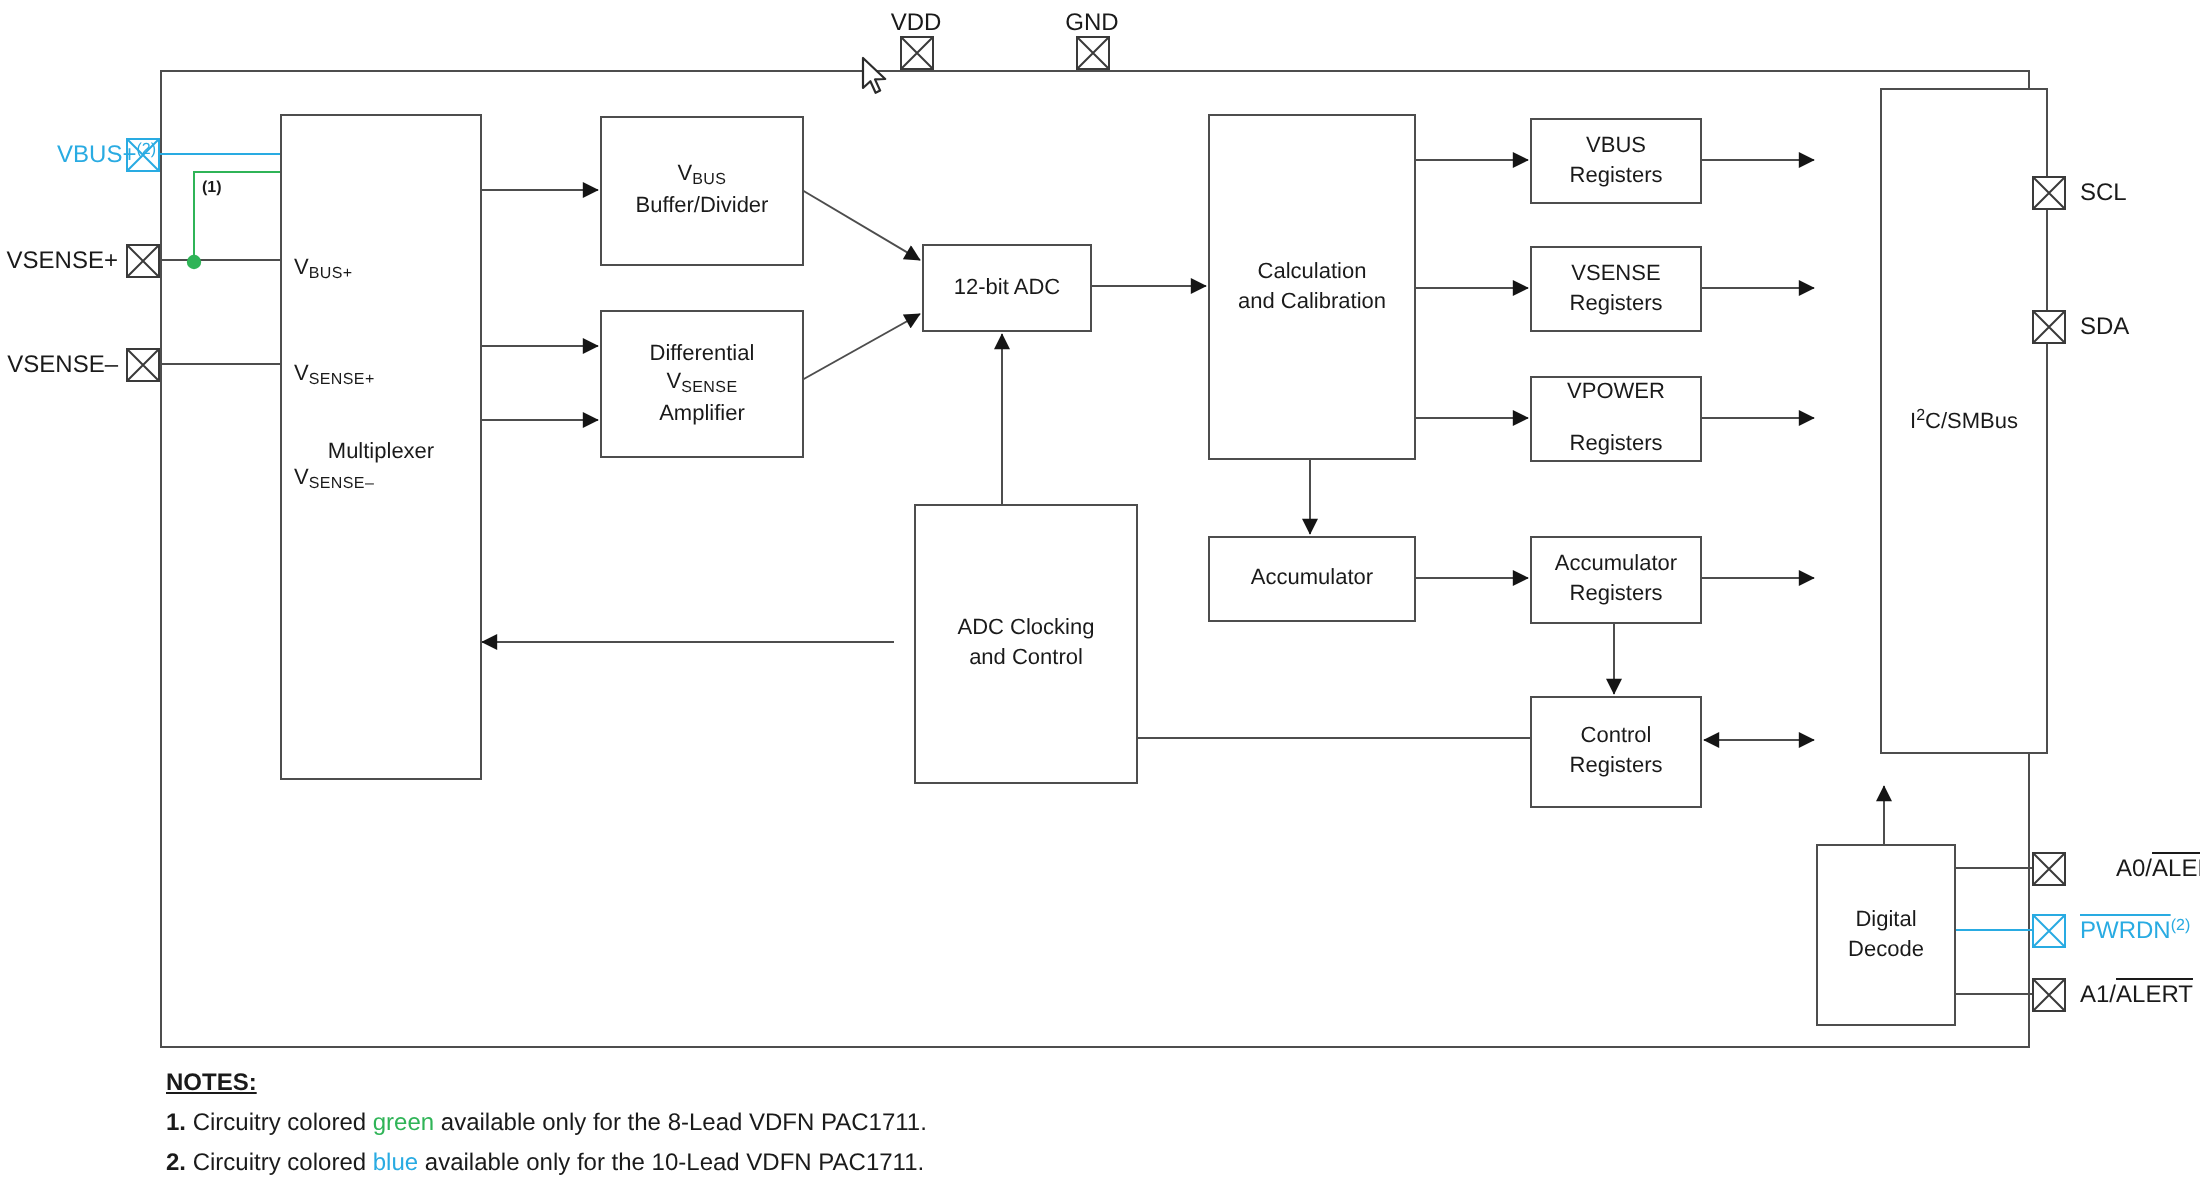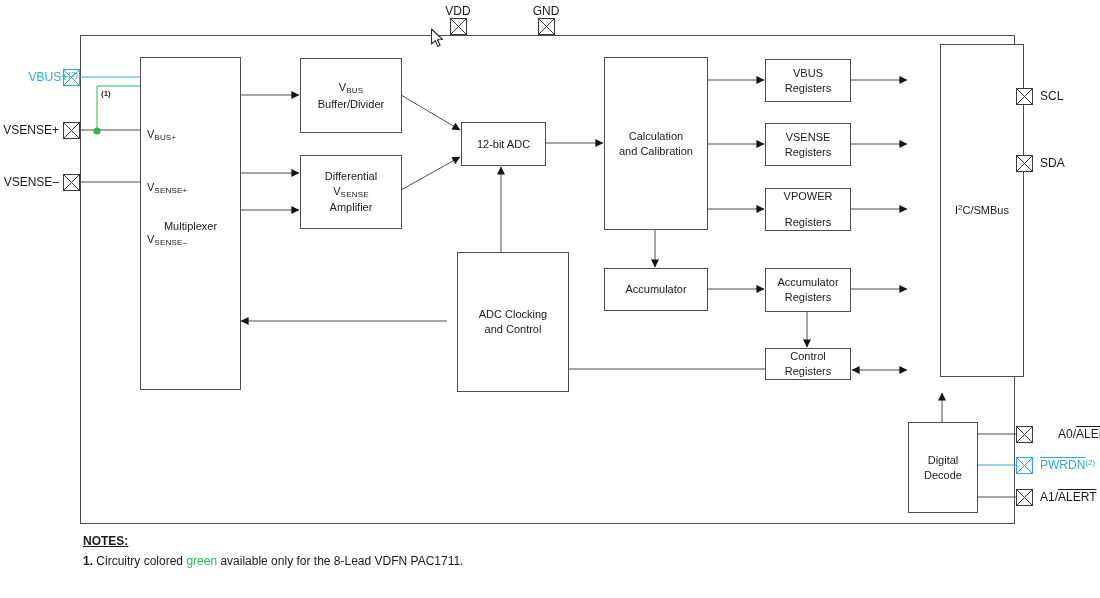--- a/index.html
+++ b/index.html
@@ -140,21 +140,21 @@
   <div class="blk" style="left:765px;top:188px;width:86px;height:43px;gap:11px;">
     <div>VPOWER</div>
     <div>Registers</div>
   </div>
 
   <div class="blk" style="left:765px;top:268px;width:86px;height:44px;">
     <div>Accumulator</div>
     <div>Registers</div>
   </div>
 
-  <div class="blk" style="left:765px;top:348px;width:86px;height:32px;">
+  <div class="blk" style="left:765px;top:348px;width:86px;height:56px;">
     <div>Control</div>
     <div>Registers</div>
   </div>
 
   <div class="blk" style="left:908px;top:44px;width:84px;height:333px;margin-left:32px;">
     <div><span>I</span><sup>2</sup><span>C/SMBus</span></div>
   </div>
 
   <div class="blk" style="left:908px;top:422px;width:70px;height:91px;">
     <div>Digital</div>
@@ -217,15 +217,16 @@
 
   <div class="wire-ref" style="left:101px;top:89px;">(1)</div>
 
   <svg style="position:absolute;left:430px;top:28px;" width="15" height="21" viewBox="0 0 15 21">
     <path d="M1.5,1 L1.5,16 L5.2,12.6 L7.8,18.4 L10.1,17.3 L7.5,11.7 L12.6,11.5 Z" fill="#fff" stroke="#2b2b2b" stroke-width="1.1" stroke-linejoin="round"></path>
   </svg>
 
   <div class="notes">
     <div class="notes-heading">NOTES:</div>
     <div class="note-line"><span class="note-num">1.</span><span> Circuitry colored </span><span class="green">green</span><span> available only for the 8-Lead VDFN PAC1711.</span></div>
+    <div class="note-line"><span class="note-num">2.</span><span> Circuitry colored </span><span class="blue">blue</span><span> available only for the 10-Lead VDFN PAC1711.</span></div>
   </div>
 
 </div>
 
 </body></html>

